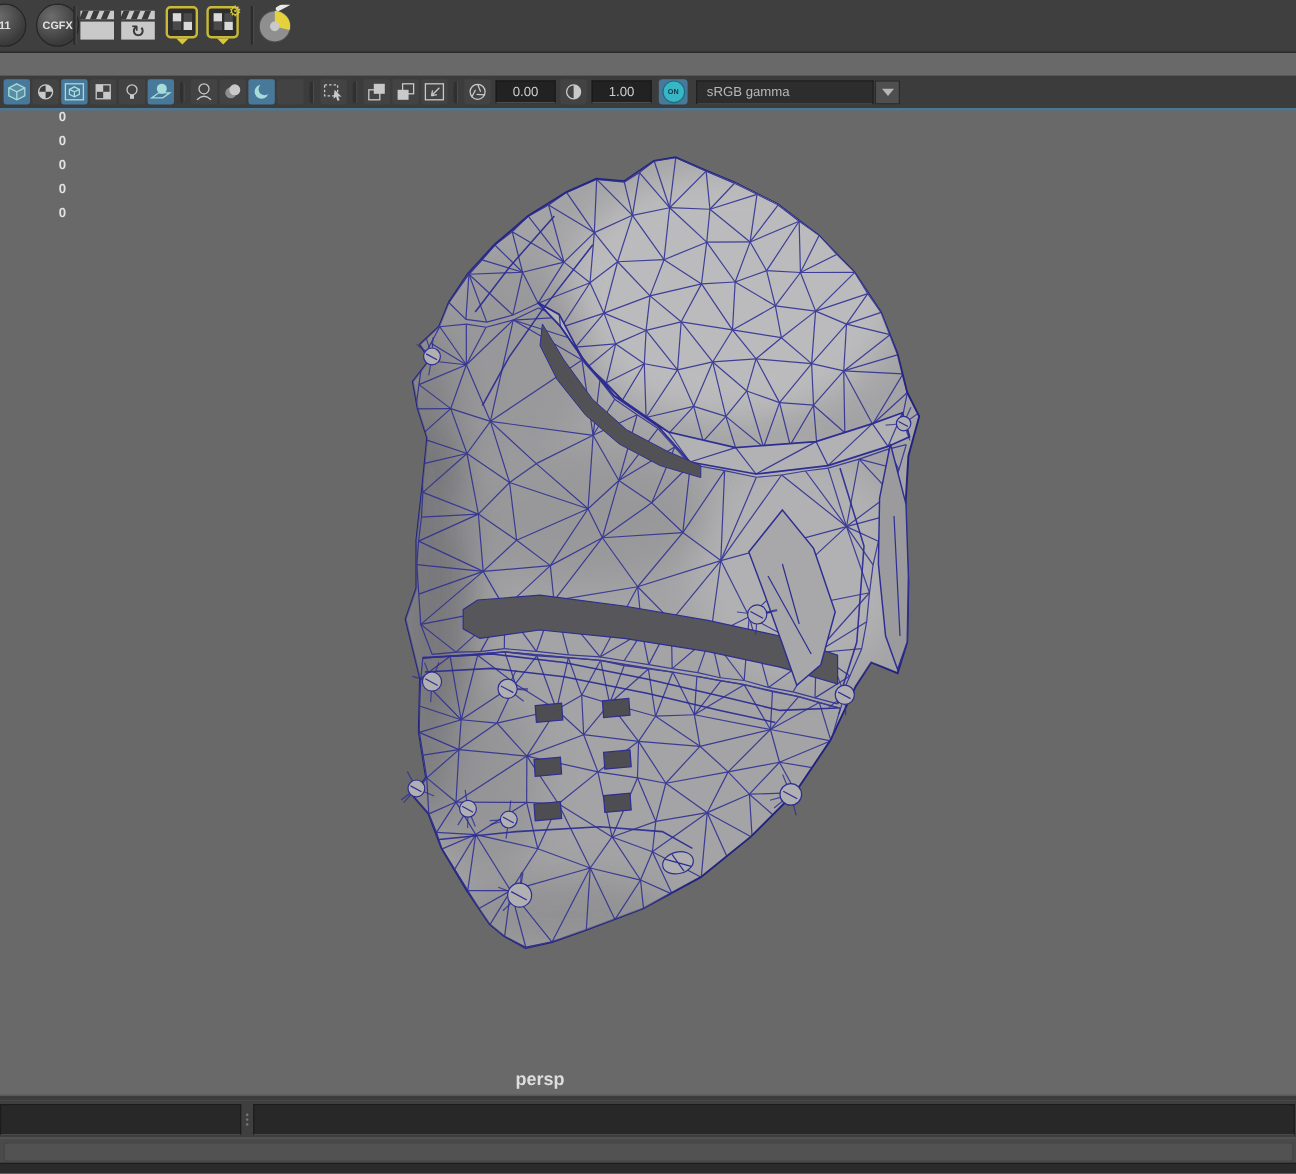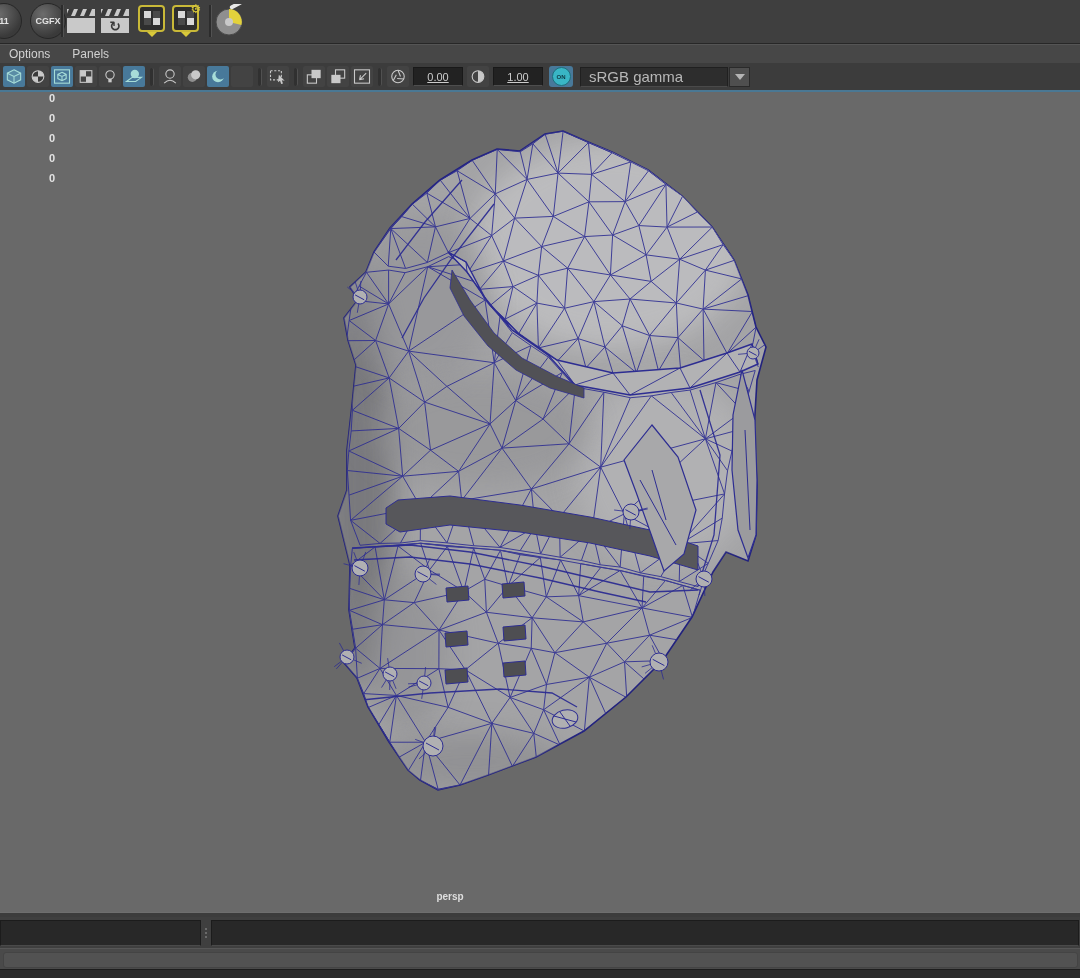--- a/index.html
+++ b/index.html
@@ -16,36 +16,36 @@
   
   .panel-menubar{position:absolute;left:0;top:44px;width:1080px;height:19px;background:#474747;border-top:1px solid #555;box-sizing:border-box;
     display:flex;align-items:center;gap:22px;padding-left:9px;}
   .panel-menubar span{color:#d2d2d2;font-size:12px;cursor:default;}
   .panel-toolbar{position:absolute;left:0;top:63px;width:1080px;height:27px;background:#3c3c3c;
     display:flex;align-items:center;padding-left:2px;box-sizing:border-box;}
   .vp-icon{width:22px;height:21px;margin:0 1px;border-radius:2px;display:flex;align-items:center;justify-content:center;background:#434343;}
   .vp-icon.sel{background:#48799a;}
   .vp-sep{width:3px;height:18px;margin:0 4px;background:#303030;border-right:1px solid #505050;border-radius:2px;}
   .vp-field{width:48px;height:17px;margin:0 3px;background:#222;border:1px solid #191919;border-bottom-color:#4e4e4e;
-    color:#cccccc;font-size:11px;text-align:center;font-family:"Liberation Sans",sans-serif;padding:0;text-decoration:underline;}
+    color:#cccccc;font-size:11px;text-align:center;font-family:"Liberation Sans",sans-serif;padding:0;}
   .vp-on{width:24px;height:21px;margin:0 3px;border-radius:3px;background:#48799a;display:flex;align-items:center;justify-content:center;}
   .vp-on .dot{width:17px;height:17px;border-radius:50%;background:#39b6c5;border:1px solid #1d6f7c;color:#0d3a44;
     font-size:6px;font-weight:bold;display:flex;align-items:center;justify-content:center;}
   .vp-dropdown{width:138px;height:18px;margin-left:4px;background:#2d2d2d;border:1px solid #202020;border-bottom-color:#4a4a4a;
-    color:#b8b8b8;font-size:15px;display:flex;align-items:center;padding-left:8px;}
+    color:#b8b8b8;font-size:11px;display:flex;align-items:center;padding-left:8px;}
   .vp-droparrow{width:19px;height:18px;margin-left:1px;background:#4f4f4f;border:1px solid #2a2a2a;
     display:flex;align-items:center;justify-content:center;}
   .vp-droparrow .tri{width:0;height:0;border-left:5px solid transparent;border-right:5px solid transparent;border-top:6px solid #b5b5b5;}
 
   
   .viewport{position:absolute;left:0;top:90px;width:1080px;height:822px;background:#696969;border-top:2px solid #4a7894;box-sizing:border-box;overflow:hidden;}
   .viewport svg{position:absolute;left:0;top:0;}
   .hud{position:absolute;left:49px;top:-4px;color:#e2e2e2;font-size:11px;font-weight:bold;text-align:center;}
   .hud div{height:20px;line-height:20px;}
-  .cam-label{position:absolute;left:400px;top:799px;width:100px;text-align:center;color:#dedede;font-size:10px;font-weight:bold;}
+  .cam-label{position:absolute;left:400px;top:799px;width:100px;text-align:center;color:#dedede;font-size:15px;font-weight:bold;}
 
   
   .vp-bottom-divider{position:absolute;left:0;top:912px;width:1080px;height:5px;background:#3c3c3c;border-top:1px solid #6e6e6e;box-sizing:border-box;}
   .timeslider{position:absolute;left:0;top:917px;width:1080px;height:31px;background:#3f3f3f;display:flex;align-items:center;}
   .ts-track{height:26px;background:#282828;border:1px solid #1c1c1c;border-bottom-color:#4a4a4a;box-sizing:border-box;}
   .ts-left{width:201px;margin-left:0;}
   .ts-grip{width:10px;height:26px;display:flex;flex-direction:column;align-items:center;justify-content:center;gap:2px;}
   .ts-grip i{width:2px;height:2px;border-radius:50%;background:#7a7a7a;}
   .ts-right{flex:1;margin-right:1px;}
   .rangeslider{position:absolute;left:0;top:948px;width:1080px;height:21px;background:#4a4a4a;border-top:1px solid #575757;box-sizing:border-box;}
@@ -105,24 +105,20 @@
     <div class="shelf-icon" style="left:214px" id="sh-brush">
         <svg width="32" height="34" viewBox="0 0 32 34">
           <circle cx="15" cy="18" r="13" fill="#8f8f8f" stroke="#4a4a4a"></circle>
           <path d="M15,18 L15,5 A13,13 0 0 1 27.5,21 Z" fill="#e3d23c"></path>
           <rect x="17" y="2" width="13" height="4" rx="2" transform="rotate(-28 17 6)" fill="#e8e8e8"></rect>
           <circle cx="15" cy="18" r="4" fill="#c9c9c9"></circle>
         </svg>
       </div>
   </div>
 
-  <div class="panel-menubar">
-    <span>Options</span>
-    <span>Panels</span>
-  </div>
 
   <div class="panel-toolbar" id="vp-toolbar">
 
     <div class="vp-icon sel">
         <svg width="20" height="19" viewBox="0 0 24 22">
           <path d="M12 3 L20 7 V15 L12 19 L4 15 V7 Z" fill="rgba(167,221,216,0.2)" stroke="#a7ddd8" stroke-width="1.3"></path>
           <path d="M4 7 L12 11 L20 7 M12 11 V19" stroke="#a7ddd8" fill="none" stroke-width="1.3"></path>
         </svg>
       </div>
       <div class="vp-icon">

